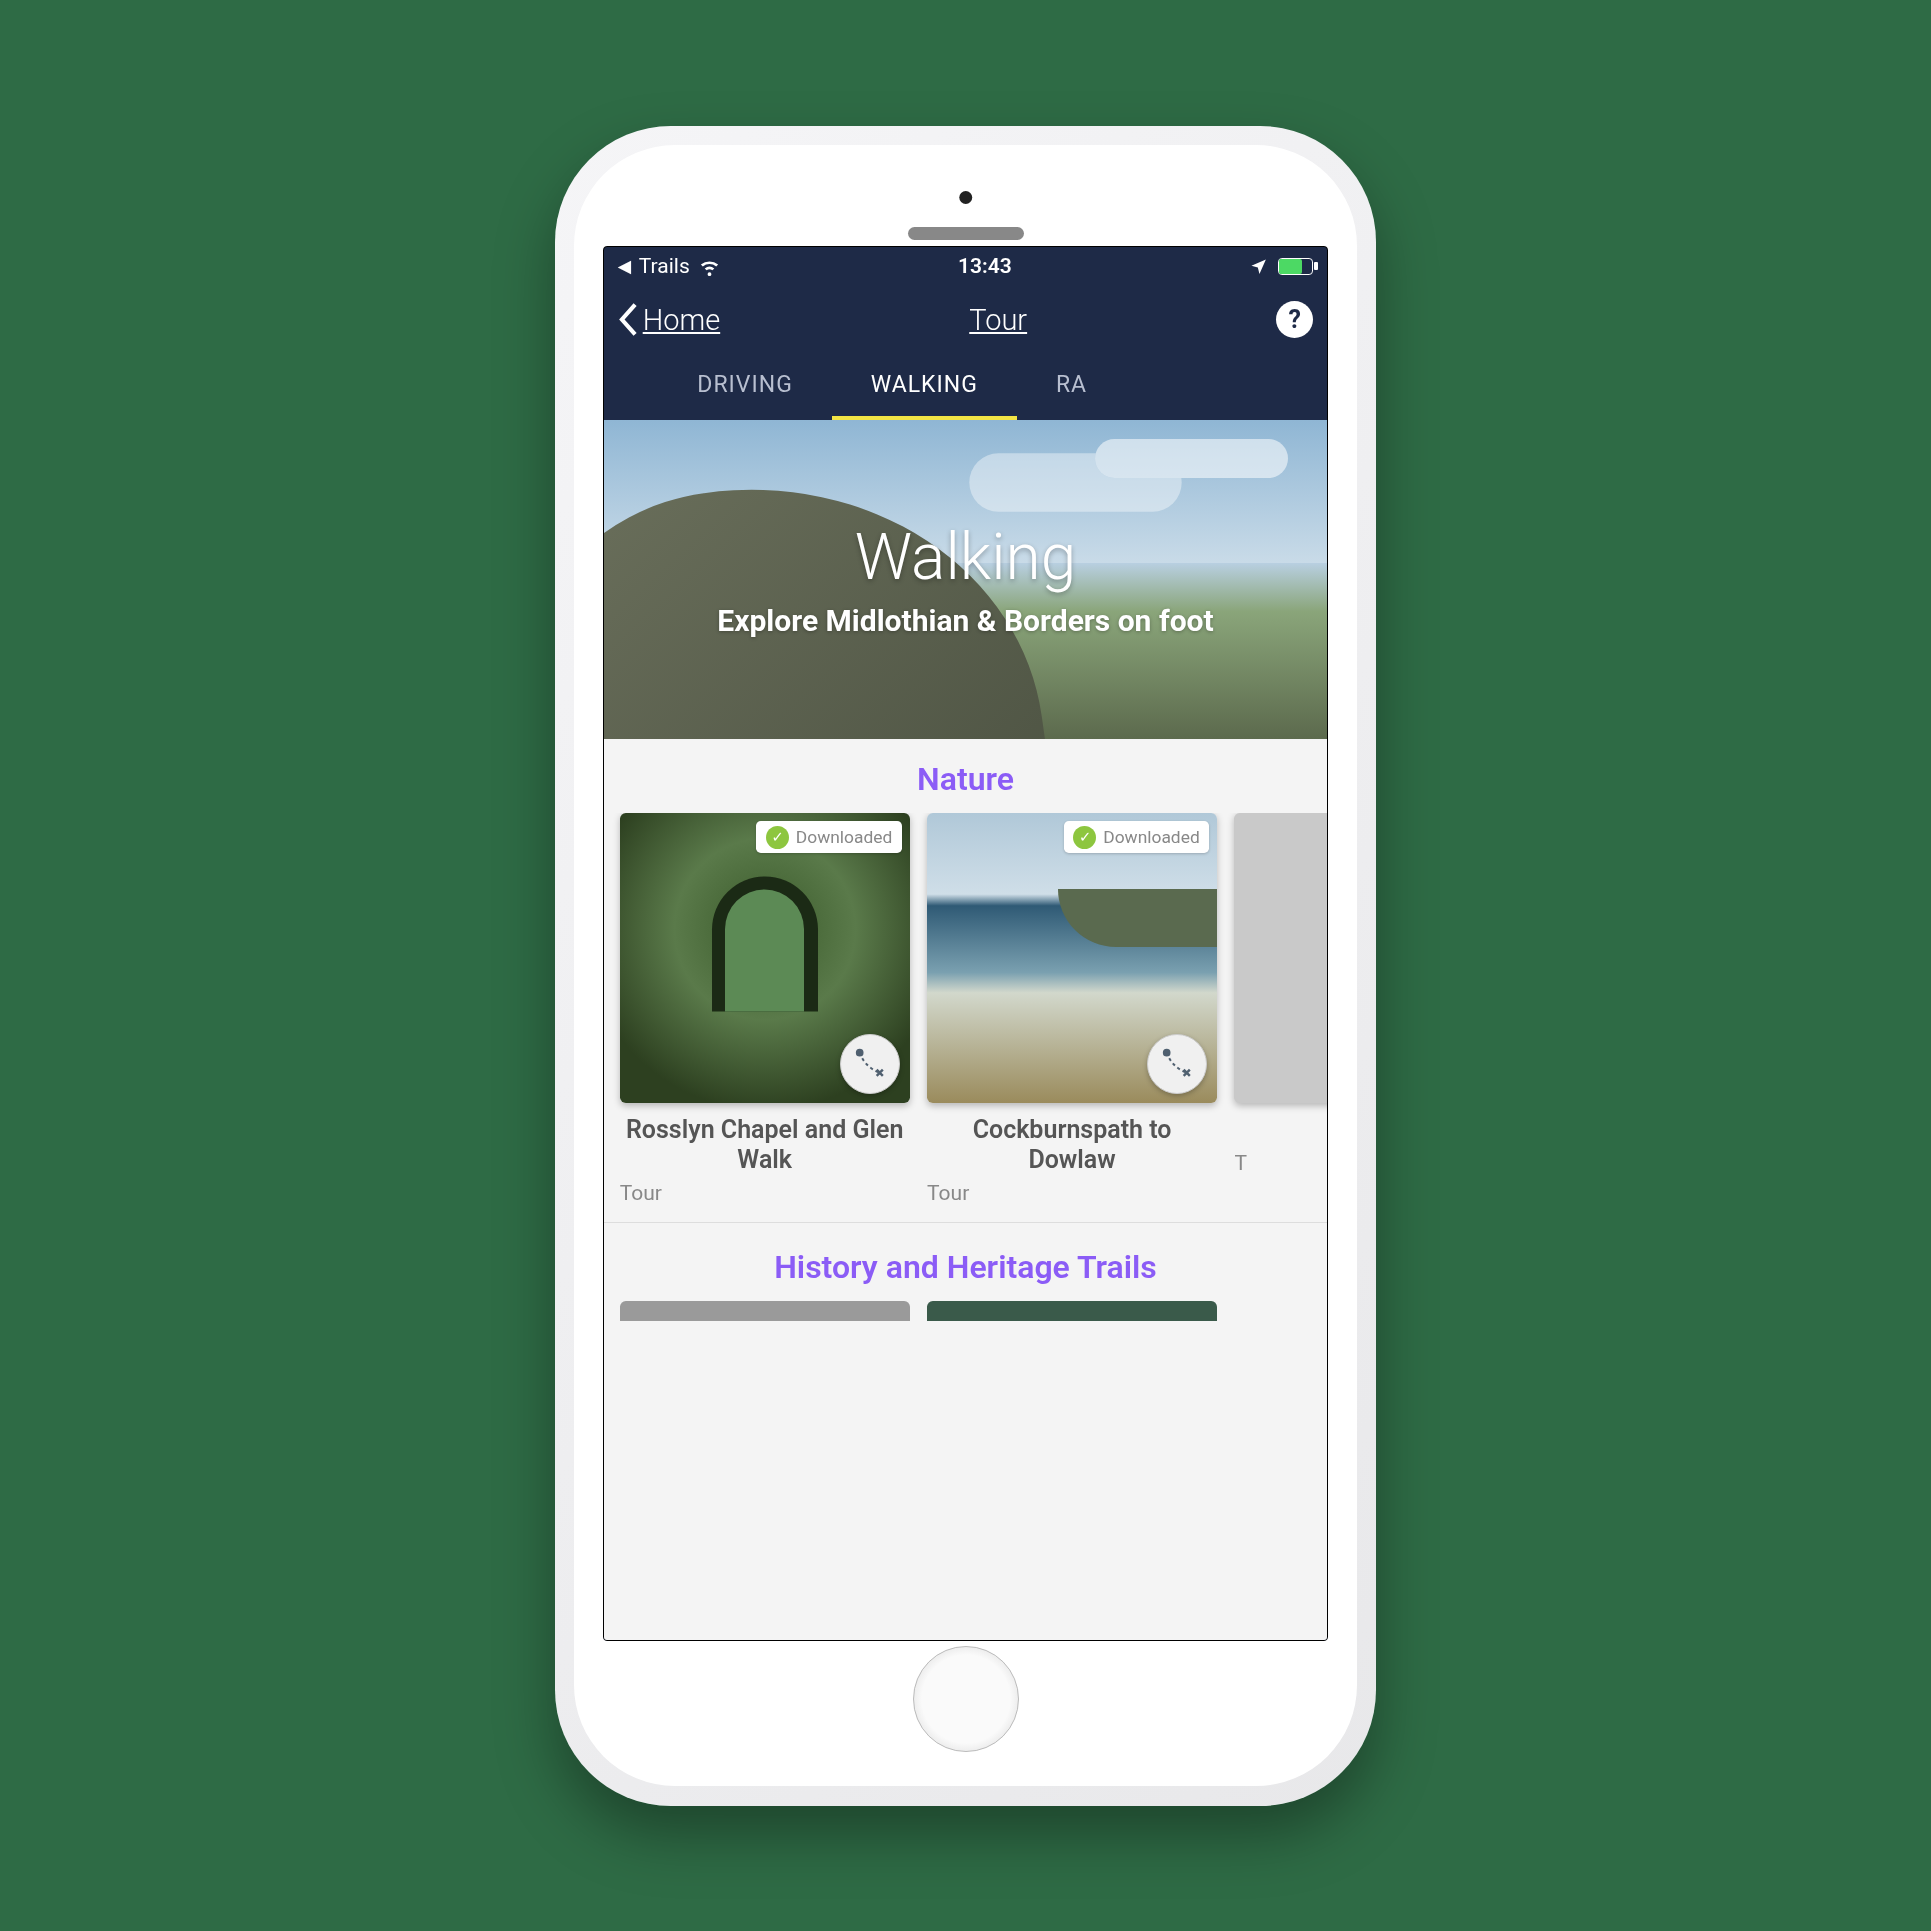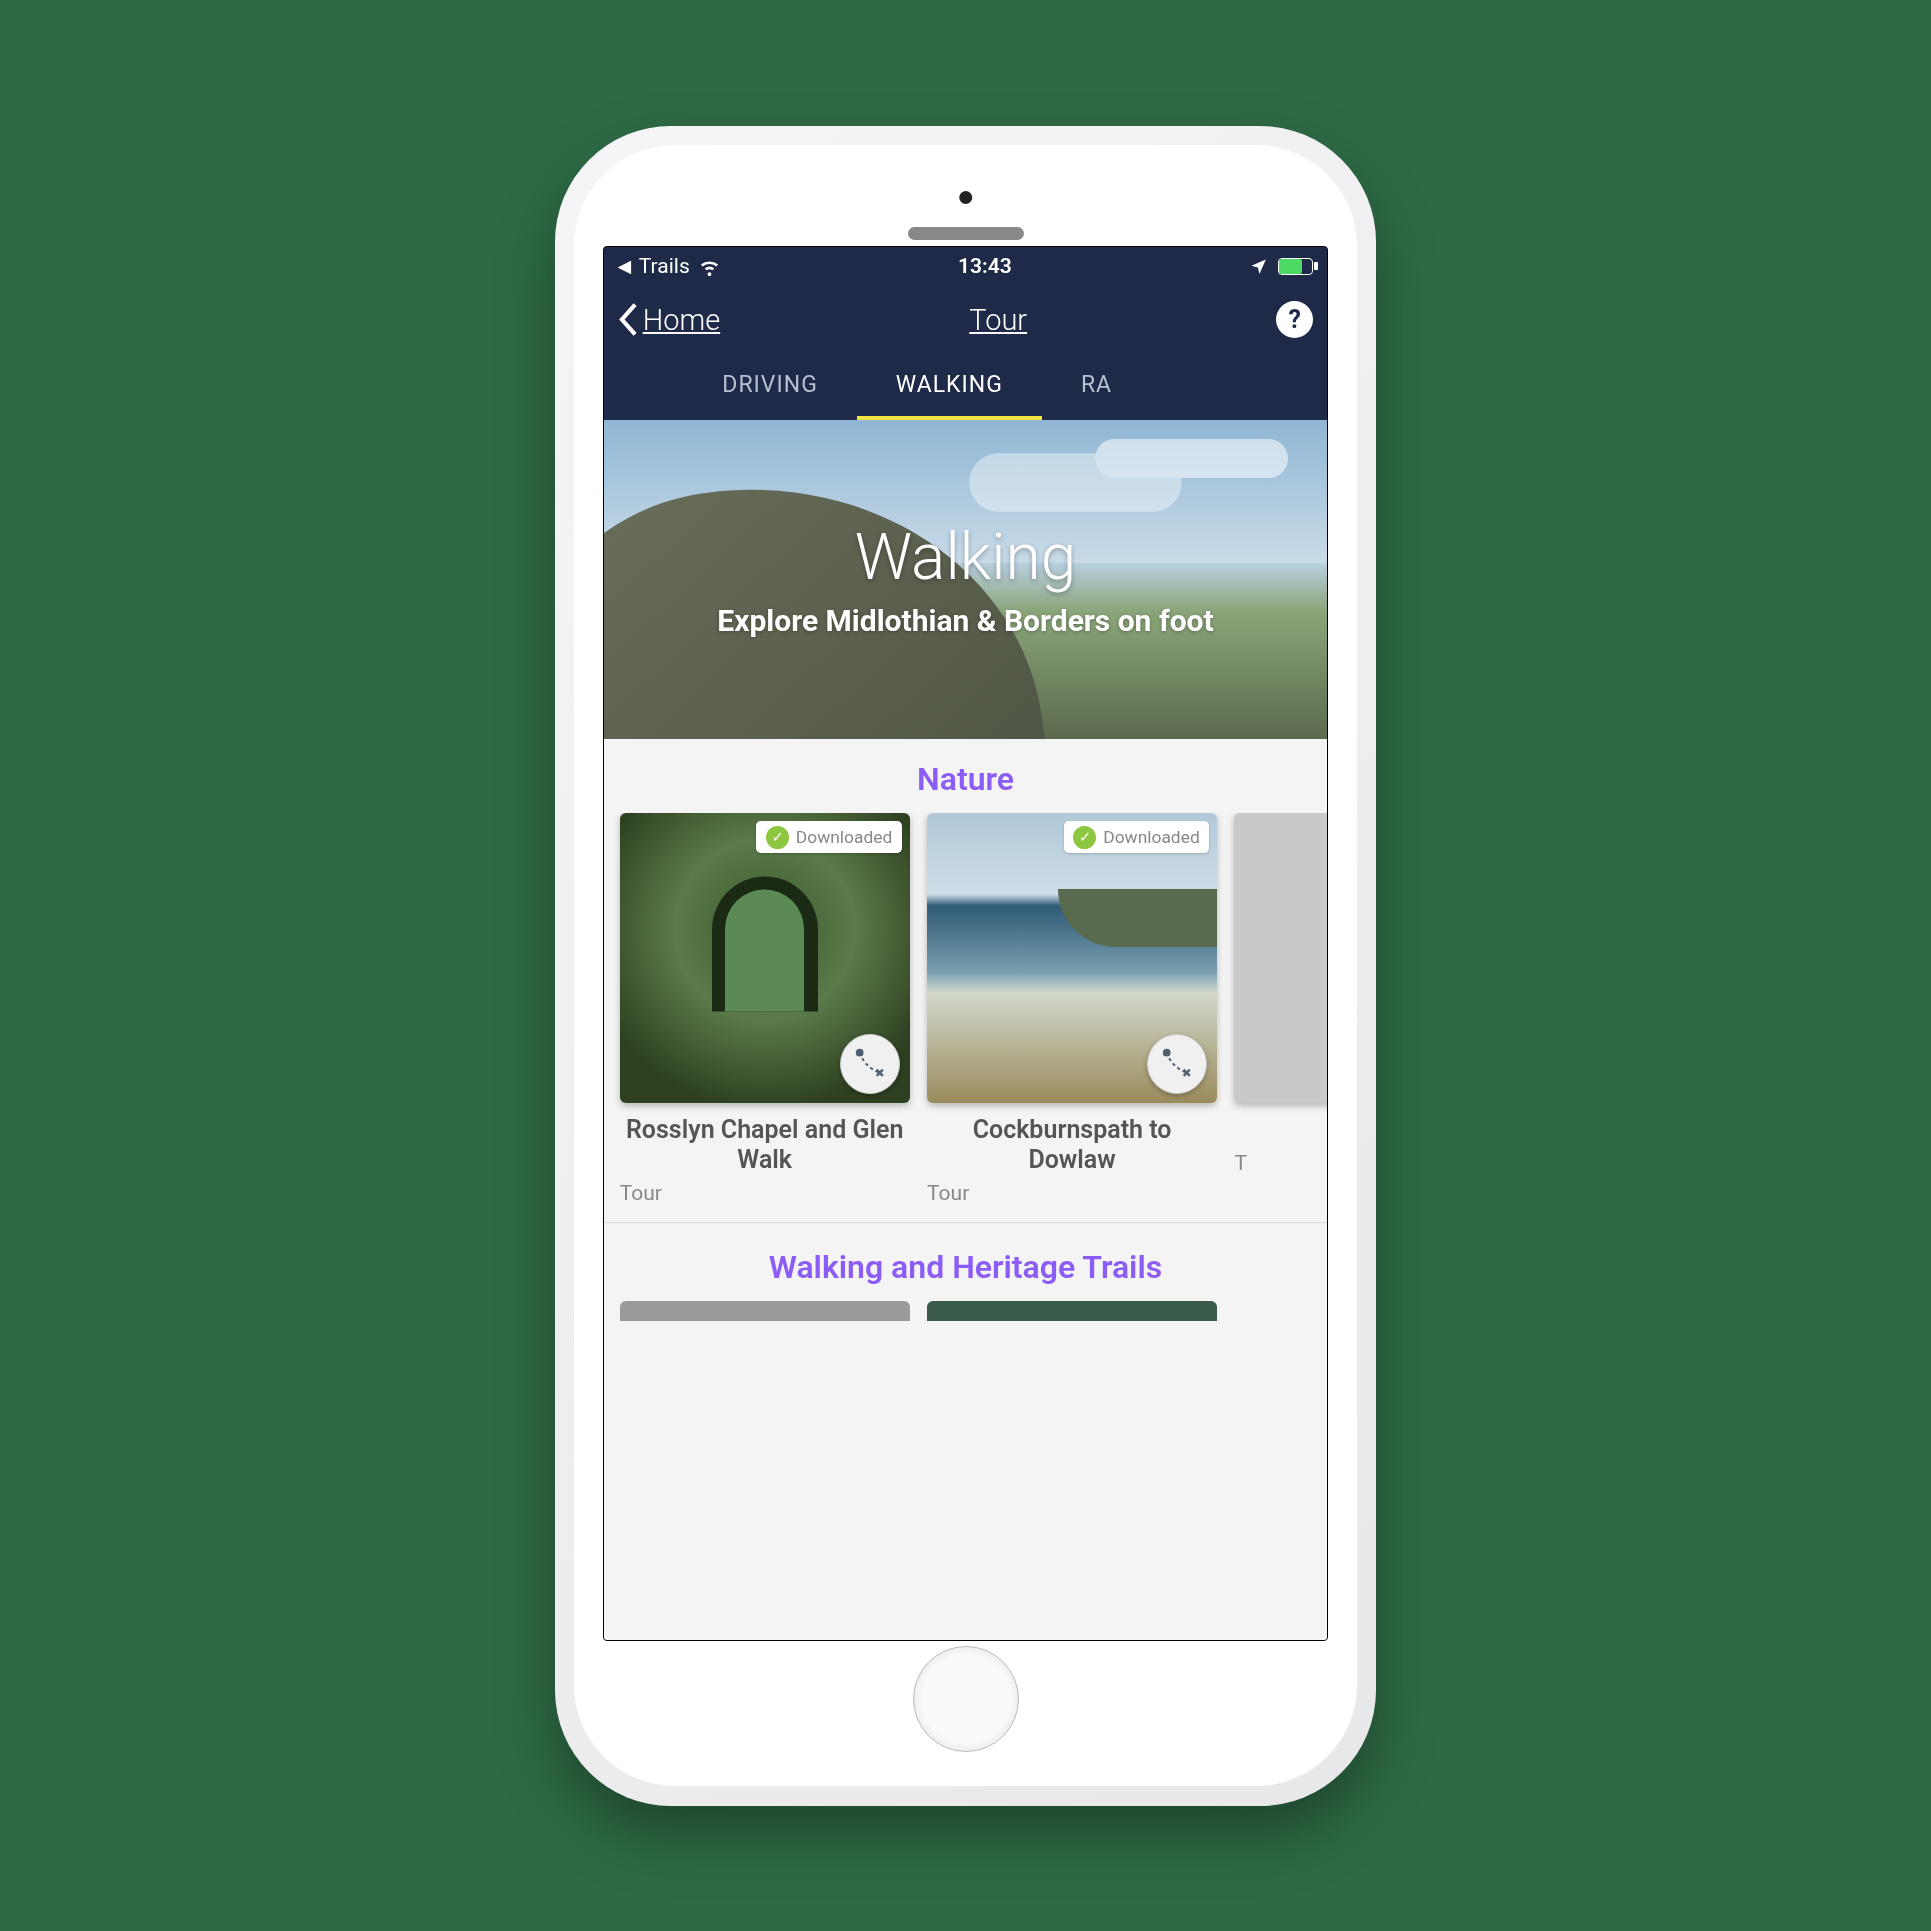--- a/index.html
+++ b/index.html
@@ -75,21 +75,21 @@
   .nav-title { font-size:29px; font-weight:300; }
   .help-btn { width:37px; height:37px; background:#fff; border-radius:50%; color:#1e2a47; font-weight:700; font-size:25px; display:flex; align-items:center; justify-content:center; }
   .tabs-bar {
     height: 66px;
     display:flex;
     align-items:center;
     color:#b8bfd0;
     font-size:23px;
     letter-spacing:1px;
     overflow:hidden;
-    padding-left: 79px;
+    padding-left: 54px;
   }
   .tab { padding: 17.4px 39px; border-bottom: 4.8px solid transparent; white-space:nowrap; }
   .tab.active { color:#fff; border-bottom-color: #f2e445; }
   .content { flex:1; overflow:hidden; background:#f4f4f4; display:flex; flex-direction:column; }
   .hero {
     height: 319px;
     background: linear-gradient(180deg, #7aa3c9 0%, #b8cfe0 45%, #8aa57a 60%, #5c6a4d 100%);
     position: relative;
     display:flex;
     flex-direction:column;
@@ -236,21 +236,21 @@
             <div class="card-type">Tour</div>
           </div>
 
           <div class="card">
             <div class="card-img img3"></div>
             <div class="card-title">D</div>
             <div class="card-type">T</div>
           </div>
         </div>
 
-        <div class="section-title">Walking and Heritage Trails</div>
+        <div class="section-title">History and Heritage Trails</div>
         <div style="display:flex; gap:17.4px; padding:0 15.4px; height:19.3px; overflow:hidden;">
           <div style="flex:0 0 290px; height:58px; background:#9a9a9a; border-radius:5.8px;"></div>
           <div style="flex:0 0 290px; height:58px; background:#3a5a4a; border-radius:5.8px;"></div>
         </div>
 
       </div>
     </div>
     <div class="home-button"></div>
   </div>
 </div>

